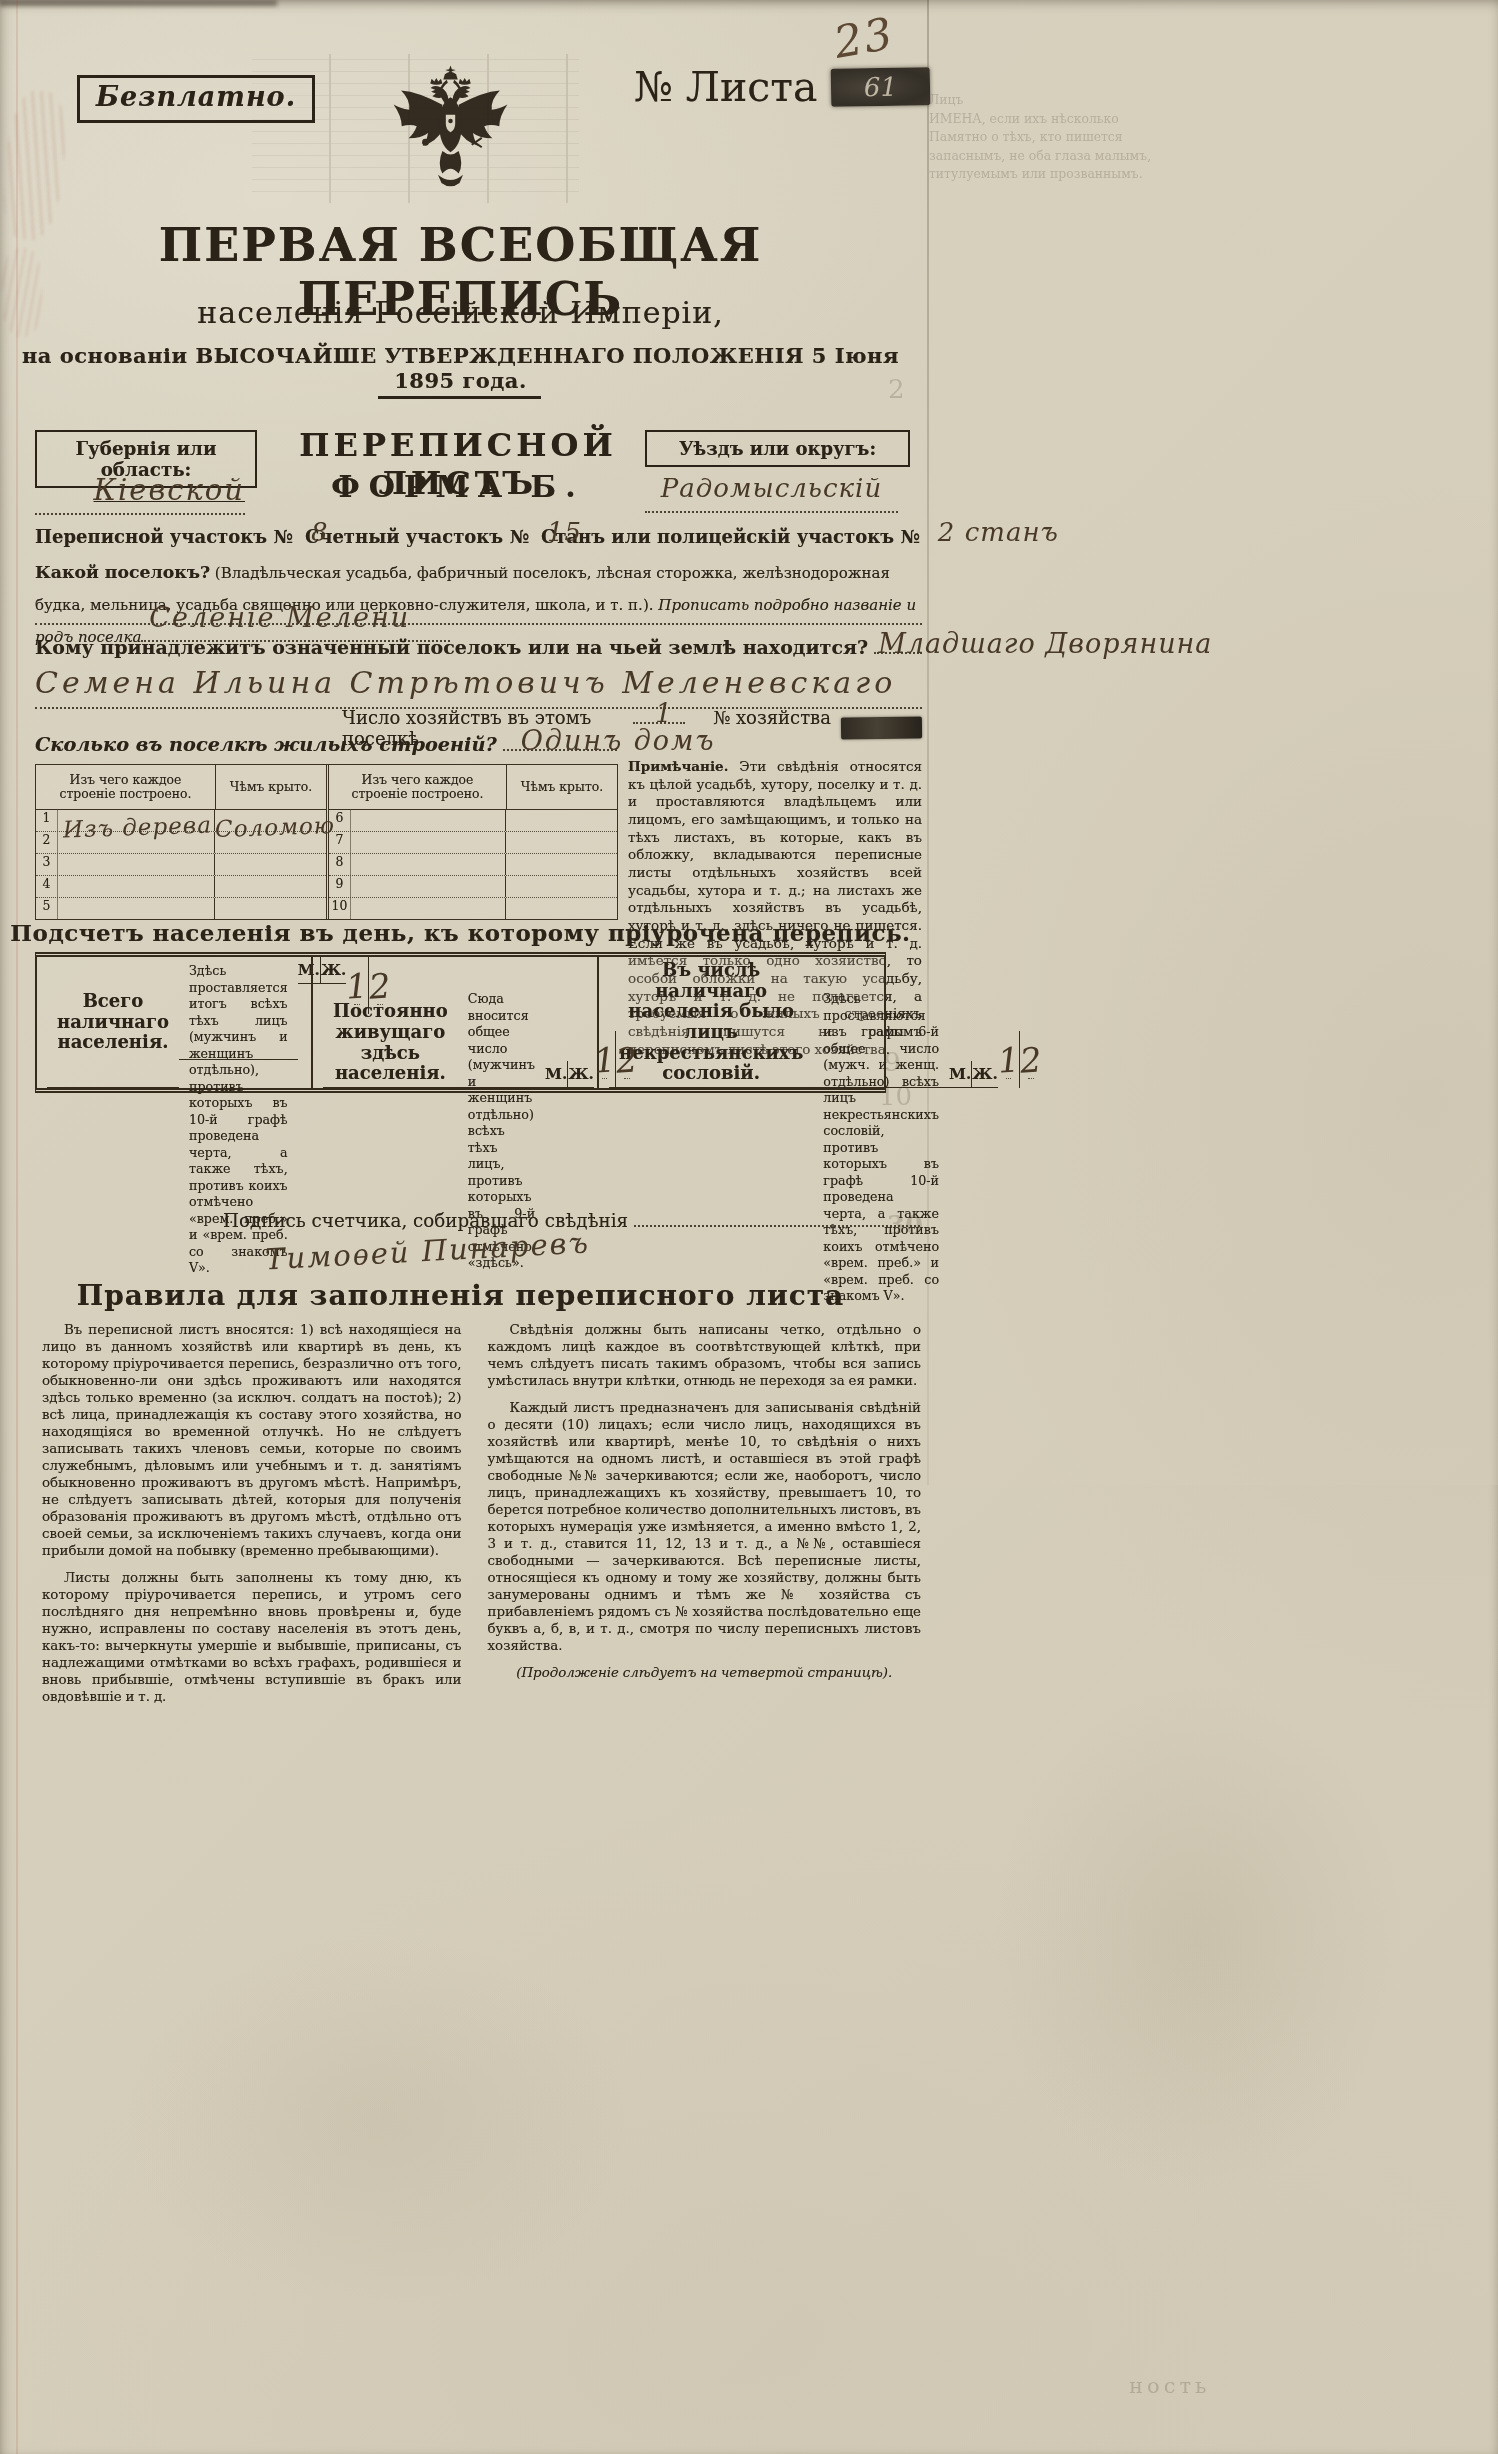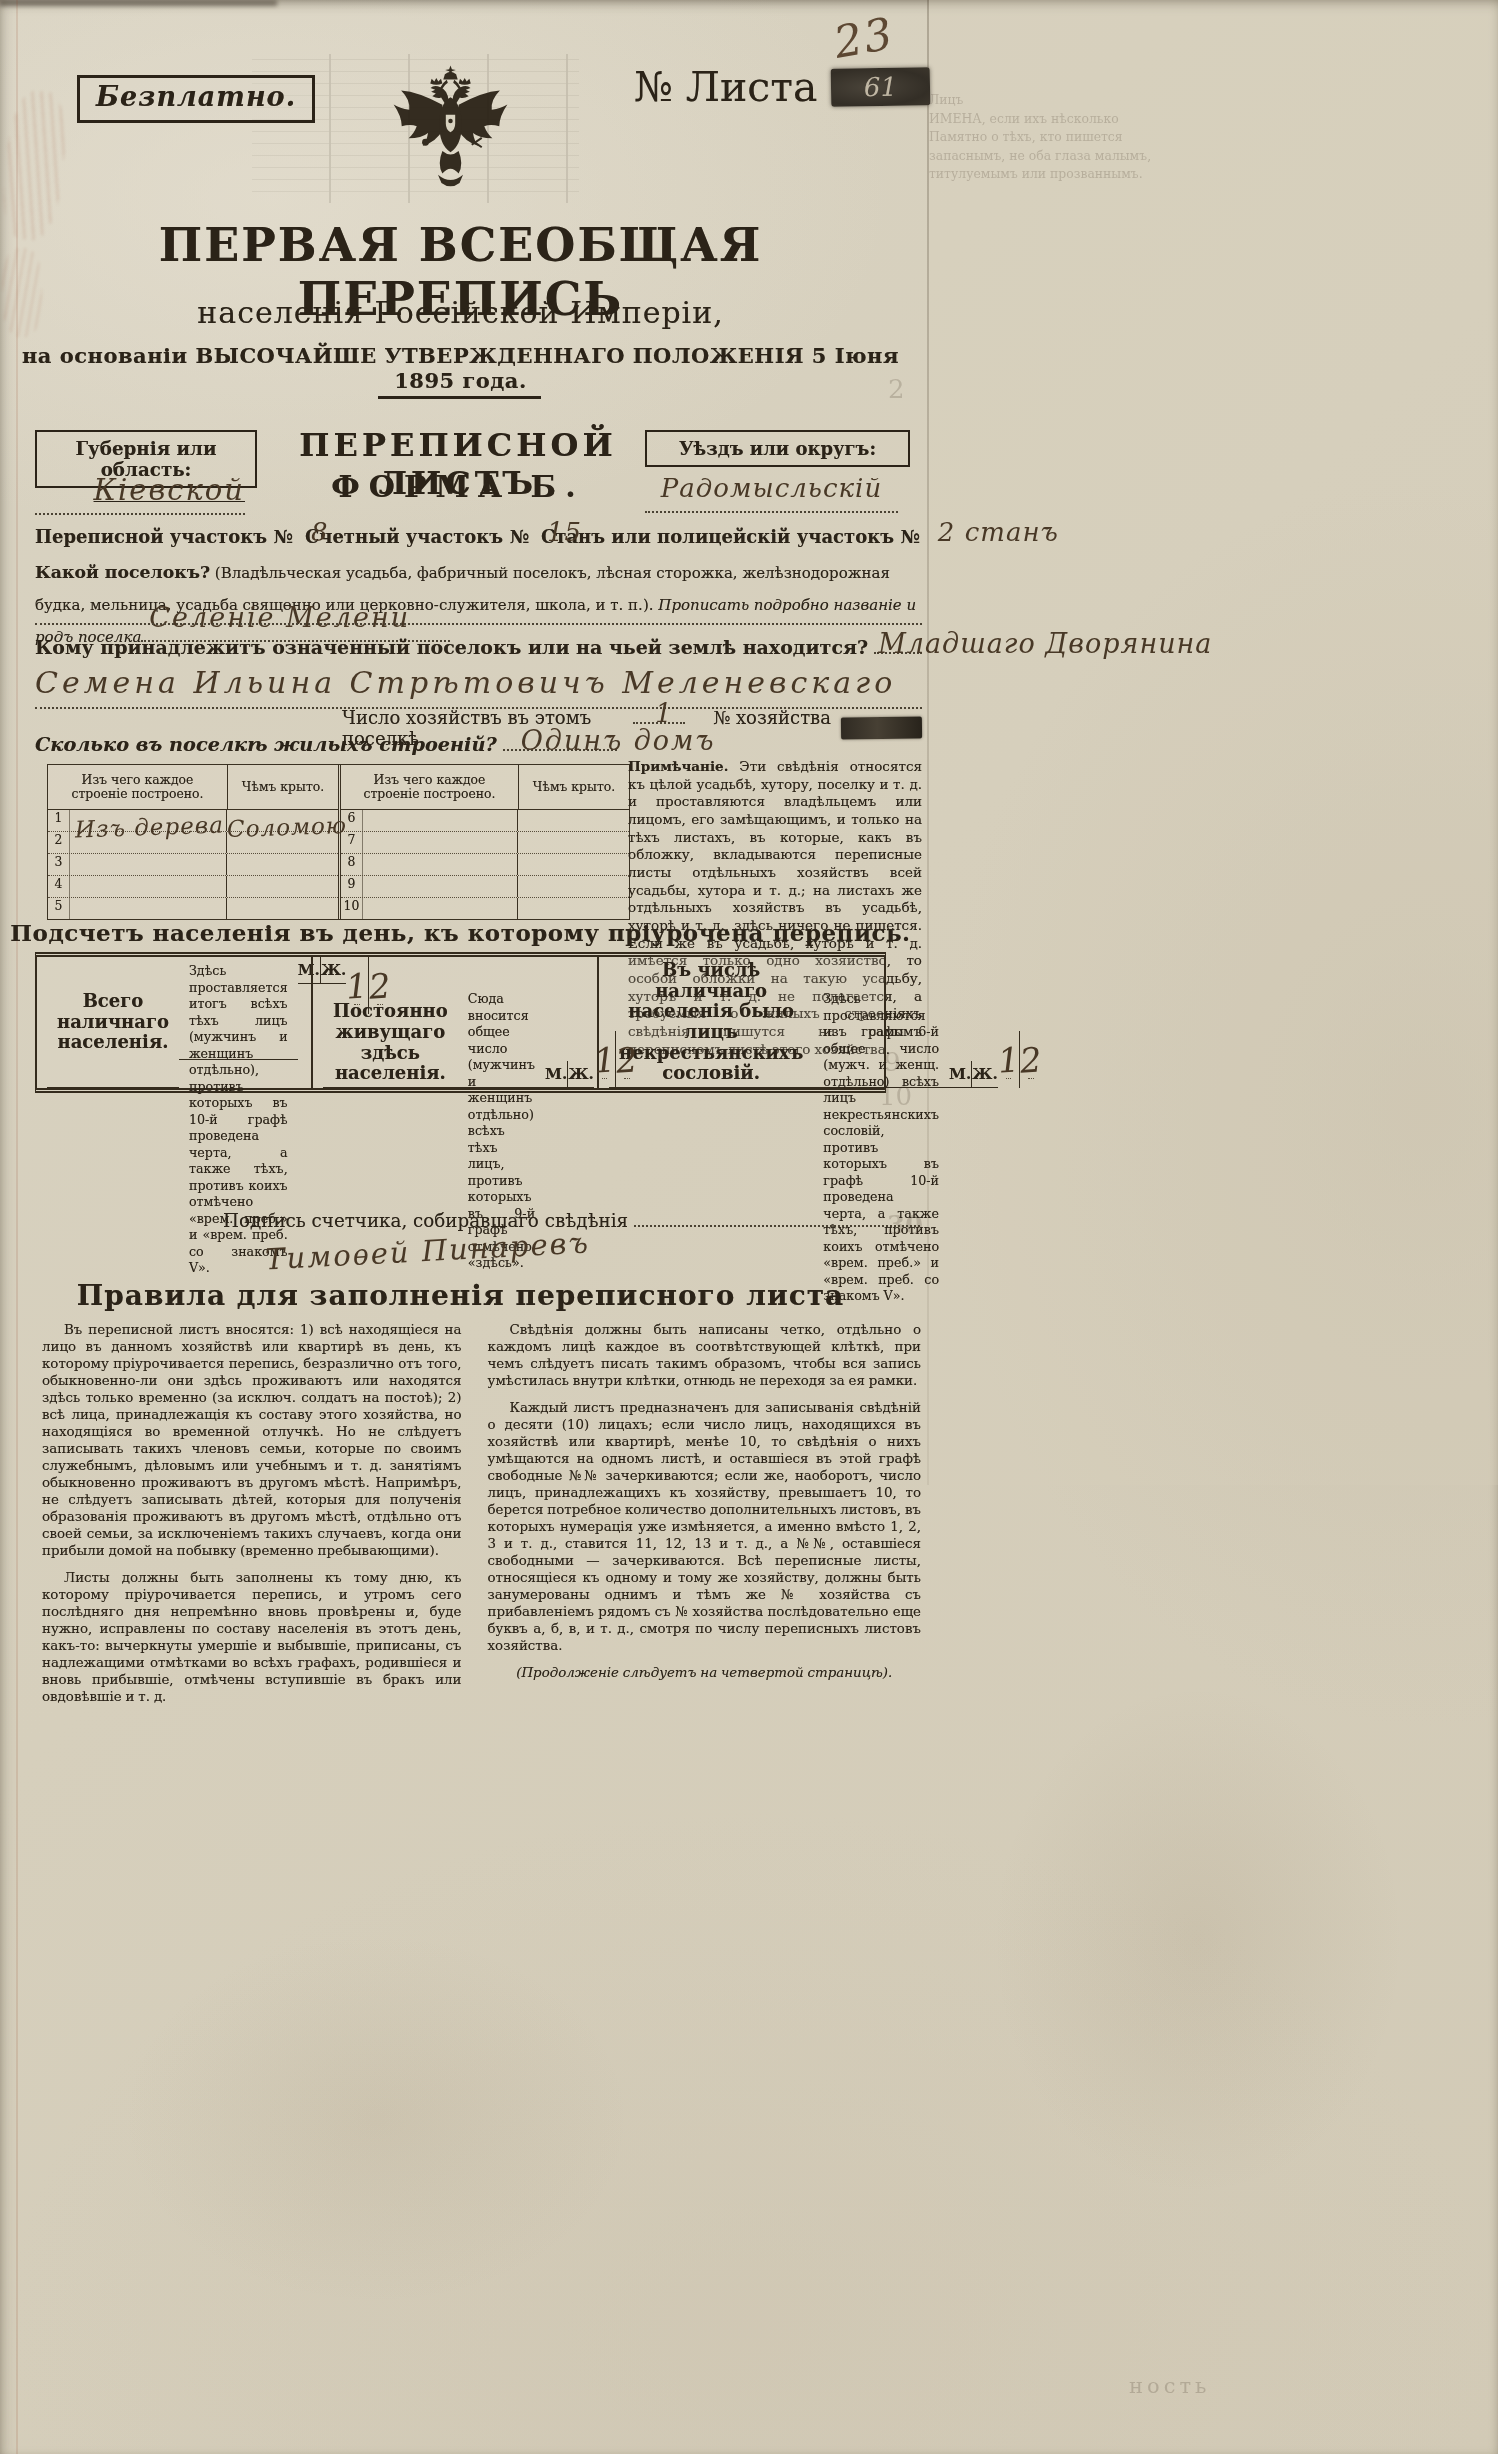--- a/index.html
+++ b/index.html
@@ -73,21 +73,21 @@
   .households .no-label { margin-left:20px; white-space:nowrap; }
   .redact { width:95px; height:22px; margin-left:10px; align-self:center; border-radius:2px; transform:rotate(-.6deg);
     background:linear-gradient(90deg,#2f2a22,#474034 45%,#28231b); box-shadow:0 0 3px rgba(40,34,25,.55); }
 
   .buildings { left:35px; top:733px; width:582px; display:flex; align-items:baseline; }
   .buildings .bl { font-size:19.3px; font-weight:bold; font-style:italic; white-space:nowrap; }
   .buildings .flexfill { flex:1; position:relative; border-bottom:2px dotted #4a4233; height:15px; margin-left:6px; }
   .buildings .flexfill .hw { position:absolute; left:18px; bottom:-7px; font-size:27px; white-space:nowrap; letter-spacing:2px; }
 
   
-  .btable { left:35px; top:764px; width:584px; display:flex;margin-left:12px; }
+  .btable { left:35px; top:764px; width:584px; display:flex; }
   .bt-half { width:292px; border:1.8px solid #3a3122; box-sizing:border-box; background:rgba(226,219,203,.25); }
   .bt-right { border-left:3px double #3a3122; margin-left:-1px; }
   .bt-head { display:grid; grid-template-columns:1fr 111px; border-bottom:1.5px solid #3a3122; min-height:44px; }
   .bt-head > div { font-size:12.4px; text-align:center; padding:4px 4px; display:flex; align-items:center; justify-content:center; line-height:1.15; }
   .bt-head > div:last-child { border-left:1px solid #3a3122; }
   .bt-row { display:grid; grid-template-columns:22px 1fr 111px; height:21px; border-bottom:1.2px dotted #584e3c; }
   .bt-row:last-child { border-bottom:none; }
   .bt-row > div { font-size:12.4px; }
   .bt-row .n { text-align:center; border-right:1px solid rgba(58,49,34,.55); }
   .bt-row .c1 { border-right:1px solid #3a3122; }

